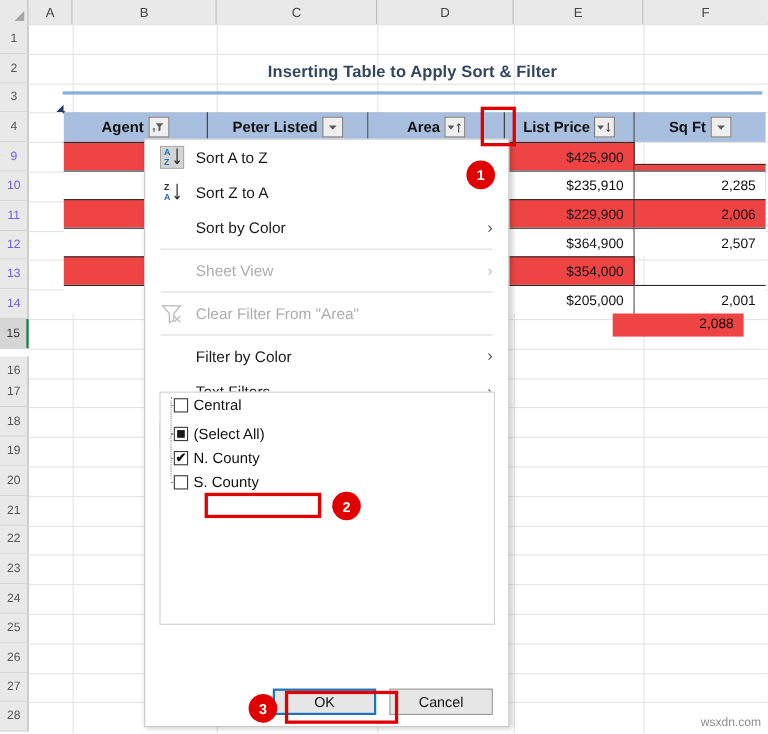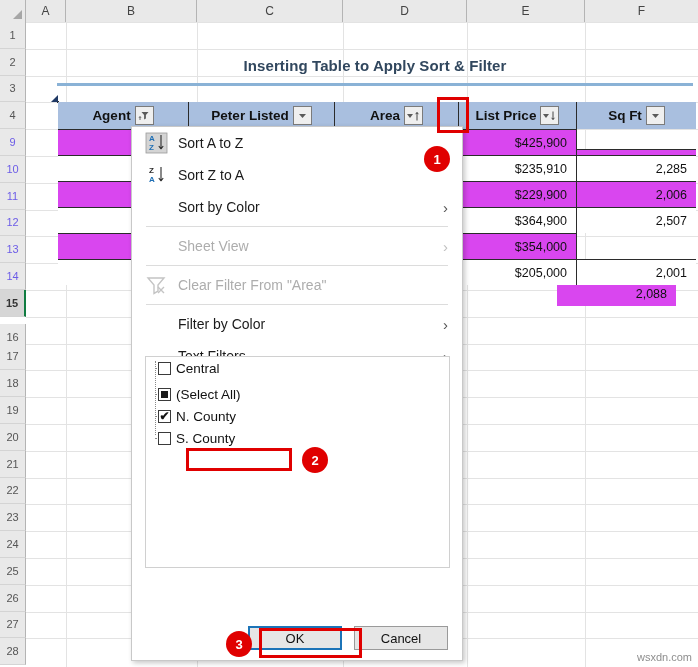--- a/index.html
+++ b/index.html
@@ -94,21 +94,21 @@
   }
   .td{
     position:absolute;height:26px;
     border-right:1px solid #2b2b2b;border-top:1px solid #2b2b2b;
     box-sizing:border-box;
     display:flex;align-items:center;justify-content:flex-end;
     padding-right:9px;
     font-size:12.5px;color:#111;
     background:#ffffff;
   }
-  .td.band{background:#d946ef;}
+  .td.band{background:#ef4444;}
   .td.last{border-right:none;}
   .corner-handle{
     position:absolute;width:7px;height:7px;background:#1f3864;
     clip-path:polygon(100% 0,100% 100%,0 100%);
   }
 
   
   #dropdown{
     position:absolute;left:131px;top:126px;width:332px;height:535px;
     background:#ffffff;
@@ -275,21 +275,21 @@
       </div>
       <div class="row-head filtered" style="top: 209.6px; height: 26.8px;">
         <span>12</span>
       </div>
       <div class="row-head filtered" style="top: 236.4px; height: 26.8px;">
         <span>13</span>
       </div>
       <div class="row-head filtered" style="top: 263.2px; height: 26.8px;">
         <span>14</span>
       </div>
-      <div class="row-head selected" style="top: 290px; height: 26.8px; font-weight: bold;">
+      <div class="row-head selected" style="top: 290px; height: 26.8px;">
         <span>15</span>
       </div>
       <div class="row-head" style="top: 324px; height: 26.8px; justify-content: center;">
         <span>16</span>
       </div>
       <div class="row-head" style="top: 343.6px; height: 26.8px;">
         <span>17</span>
       </div>
       <div class="row-head" style="top: 370.4px; height: 26.8px;">
         <span>18</span>

